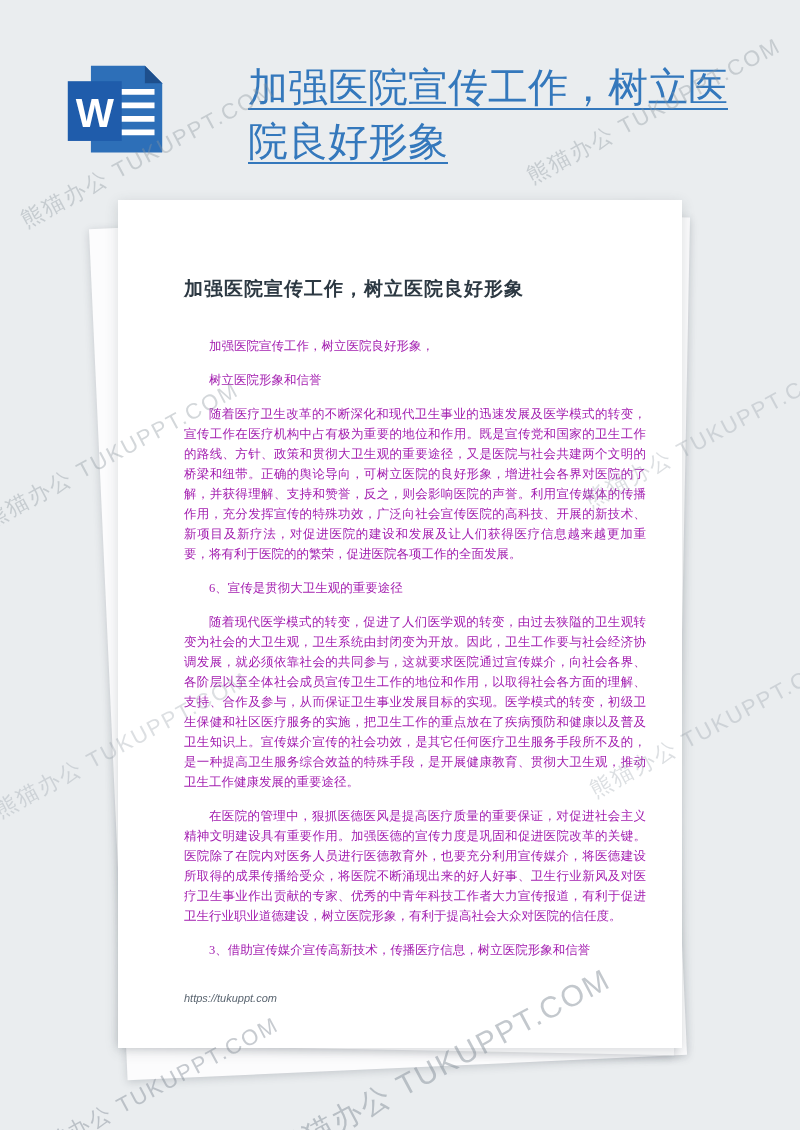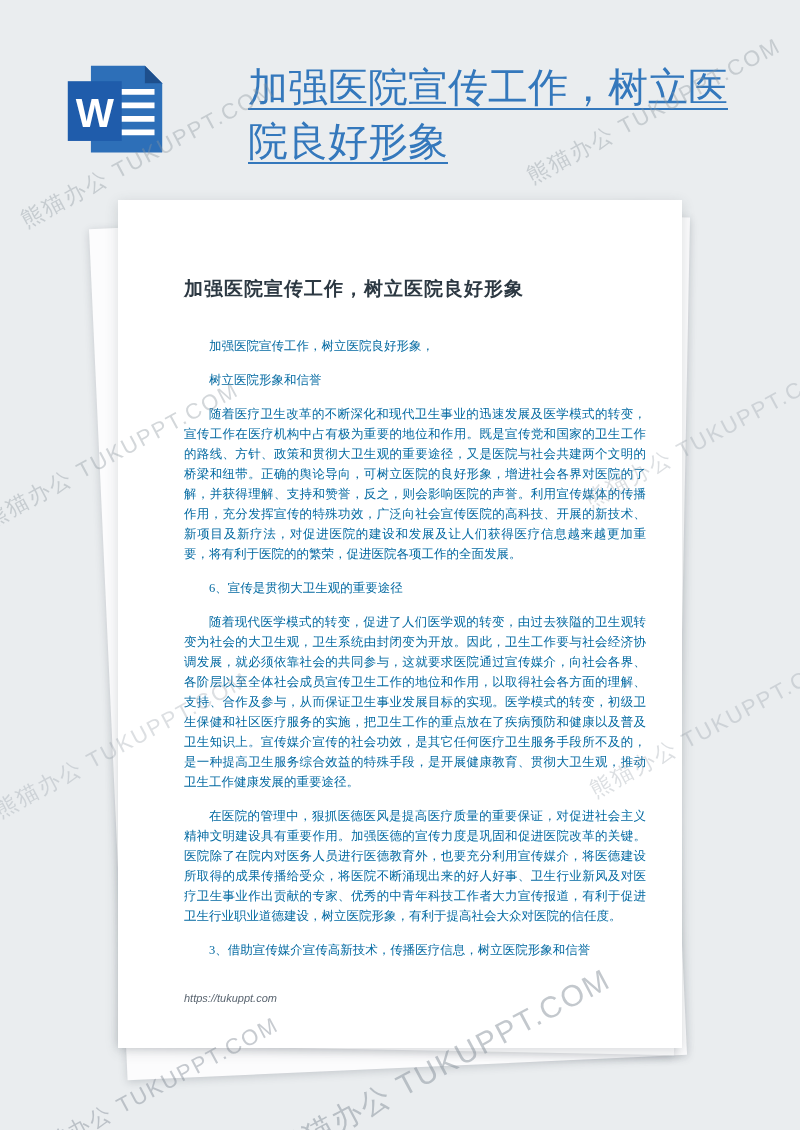--- a/index.html
+++ b/index.html
@@ -71,21 +71,21 @@
     font-weight:bold;
     color:#2c3842;
     letter-spacing:1px;
     margin-bottom:34px;
     word-break:break-all;
   }
   .block {
     font-family:"Liberation Serif", serif;
     font-size:12.5px;
     line-height:20px;
-    color:#0369a1;
+    color:#a21caf;
     text-indent:2em;
     margin-bottom:14px;
     word-break:break-all;
     text-align:justify;
   }
   .page-footer {
     position:absolute;
     left:66px;
     bottom:44px;
     font-family:"Liberation Sans", sans-serif;

